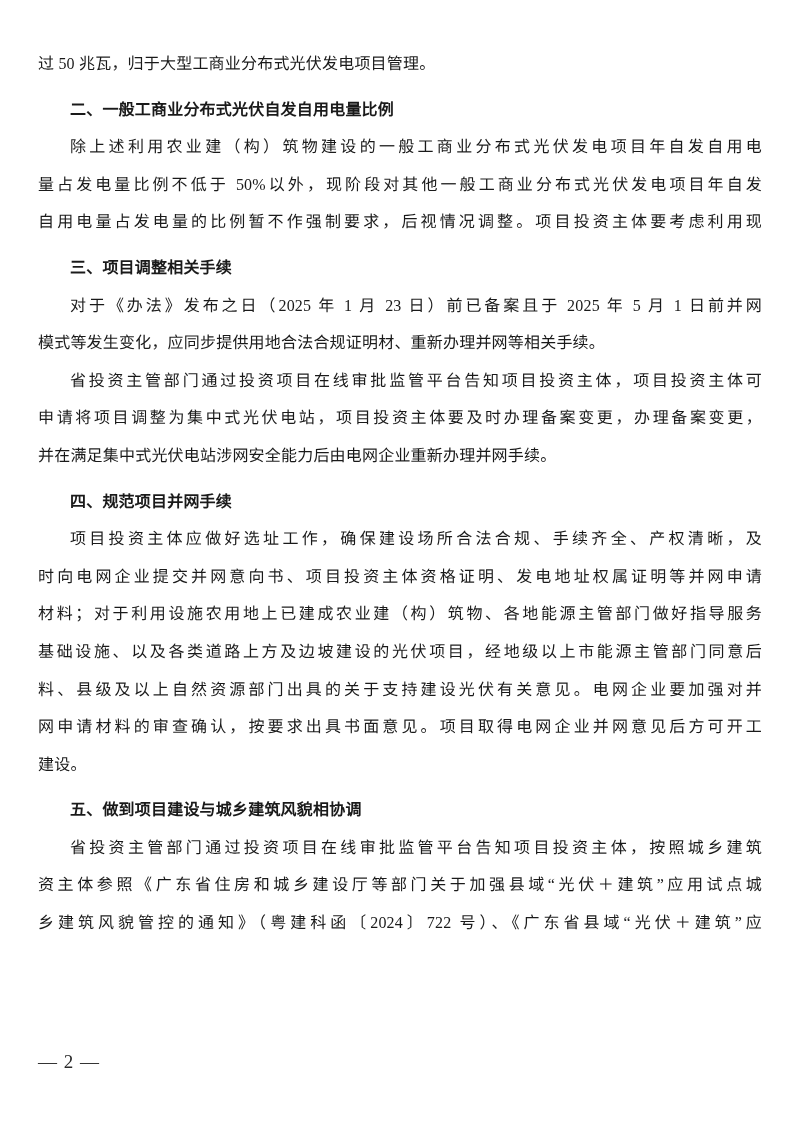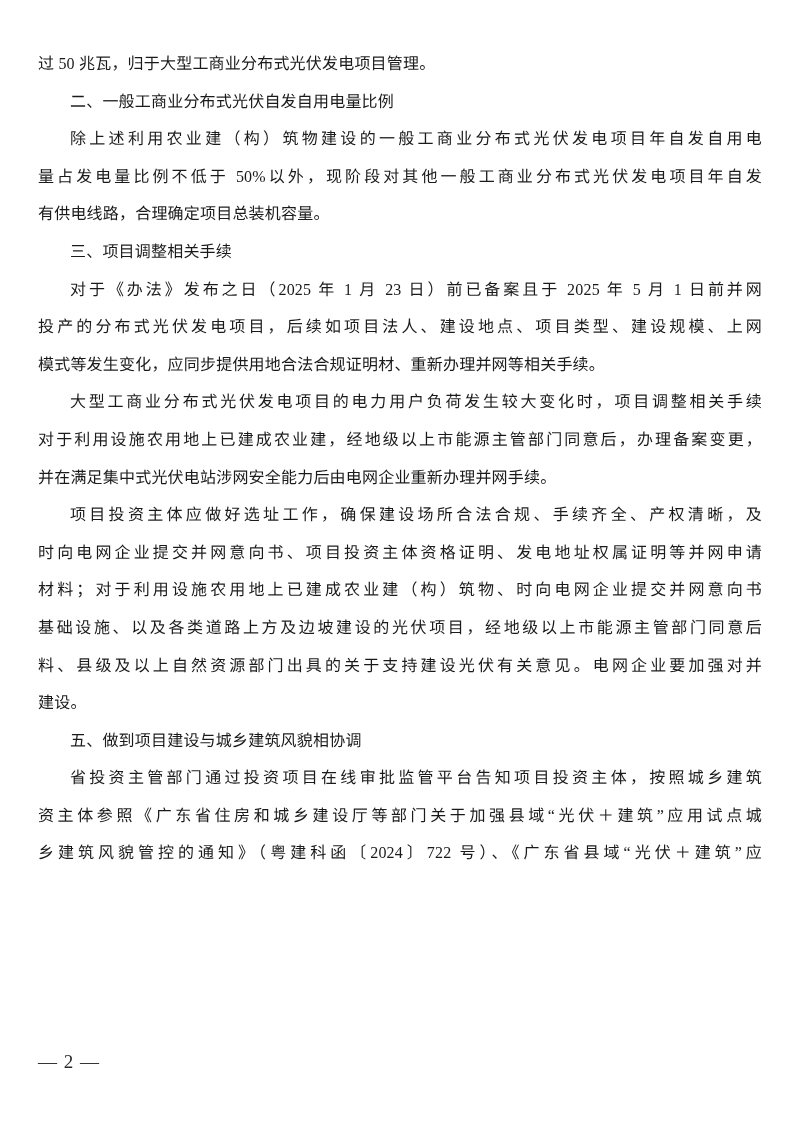--- a/index.html
+++ b/index.html
@@ -32,54 +32,56 @@
   }
   .line.fill {
     text-align: justify;
     text-align-last: justify;
     -moz-text-align-last: justify;
   }
   .line.indent {
     text-indent: 2em;
   }
   .line.heading {
-    font-weight: 400;
+    font-weight: 700;
+    margin-top: 8px;
   }
   .footer {
     position: absolute;
     left: 38px;
     top: 1048px;
     font-size: 19px;
     line-height: 28px;
     color: #2b2b2b;
     letter-spacing: 1px;
   }
 </style>
 </head>
 <body>
 
 <div class="page" style="background: rgb(255, 255, 255); color: rgb(26, 26, 26);">
   <main class="content">
       <div class="line">过 50 兆瓦，归于大型工商业分布式光伏发电项目管理。</div>
       <div class="line heading indent">二、一般工商业分布式光伏自发自用电量比例</div>
       <div class="line indent fill">除上述利用农业建（构）筑物建设的一般工商业分布式光伏发电项目年自发自用电</div>
       <div class="line fill">量占发电量比例不低于 50%以外，现阶段对其他一般工商业分布式光伏发电项目年自发</div>
-      <div class="line">有供电线路，合理确定项目总装机容量。</div>
+      <div class="line fill">自用电量占发电量的比例暂不作强制要求，后视情况调整。项目投资主体要考虑利用现</div>
       <div class="line heading indent">三、项目调整相关手续</div>
       <div class="line indent fill">对于《办法》发布之日（2025 年 1 月 23 日）前已备案且于 2025 年 5 月 1 日前并网</div>
-      <div class="line fill">投产的分布式光伏发电项目，后续如项目法人、建设地点、项目类型、建设规模、上网</div>
       <div class="line">模式等发生变化，应同步提供用地合法合规证明材、重新办理并网等相关手续。</div>
-      <div class="line indent fill">大型工商业分布式光伏发电项目的电力用户负荷发生较大变化时，项目调整相关手续</div>
-      <div class="line fill">对于利用设施农用地上已建成农业建，经地级以上市能源主管部门同意后，办理备案变更，</div>
+      <div class="line indent fill">省投资主管部门通过投资项目在线审批监管平台告知项目投资主体，项目投资主体可</div>
+      <div class="line fill">申请将项目调整为集中式光伏电站，项目投资主体要及时办理备案变更，办理备案变更，</div>
       <div class="line">并在满足集中式光伏电站涉网安全能力后由电网企业重新办理并网手续。</div>
+      <div class="line heading indent">四、规范项目并网手续</div>
       <div class="line indent fill">项目投资主体应做好选址工作，确保建设场所合法合规、手续齐全、产权清晰，及</div>
       <div class="line fill">时向电网企业提交并网意向书、项目投资主体资格证明、发电地址权属证明等并网申请</div>
-      <div class="line fill">材料；对于利用设施农用地上已建成农业建（构）筑物、时向电网企业提交并网意向书</div>
+      <div class="line fill">材料；对于利用设施农用地上已建成农业建（构）筑物、各地能源主管部门做好指导服务</div>
       <div class="line fill">基础设施、以及各类道路上方及边坡建设的光伏项目，经地级以上市能源主管部门同意后</div>
       <div class="line fill">料、县级及以上自然资源部门出具的关于支持建设光伏有关意见。电网企业要加强对并</div>
+      <div class="line fill">网申请材料的审查确认，按要求出具书面意见。项目取得电网企业并网意见后方可开工</div>
       <div class="line">建设。</div>
       <div class="line heading indent">五、做到项目建设与城乡建筑风貌相协调</div>
       <div class="line indent fill">省投资主管部门通过投资项目在线审批监管平台告知项目投资主体，按照城乡建筑</div>
       <div class="line fill">资主体参照《广东省住房和城乡建设厅等部门关于加强县域“光伏＋建筑”应用试点城</div>
       <div class="line fill">乡建筑风貌管控的通知》（粤建科函〔2024〕722 号）、《广东省县域“光伏＋建筑”应</div>
     </main>
   <div class="footer">— 2 —</div>
 </div>
 
 </body></html>

